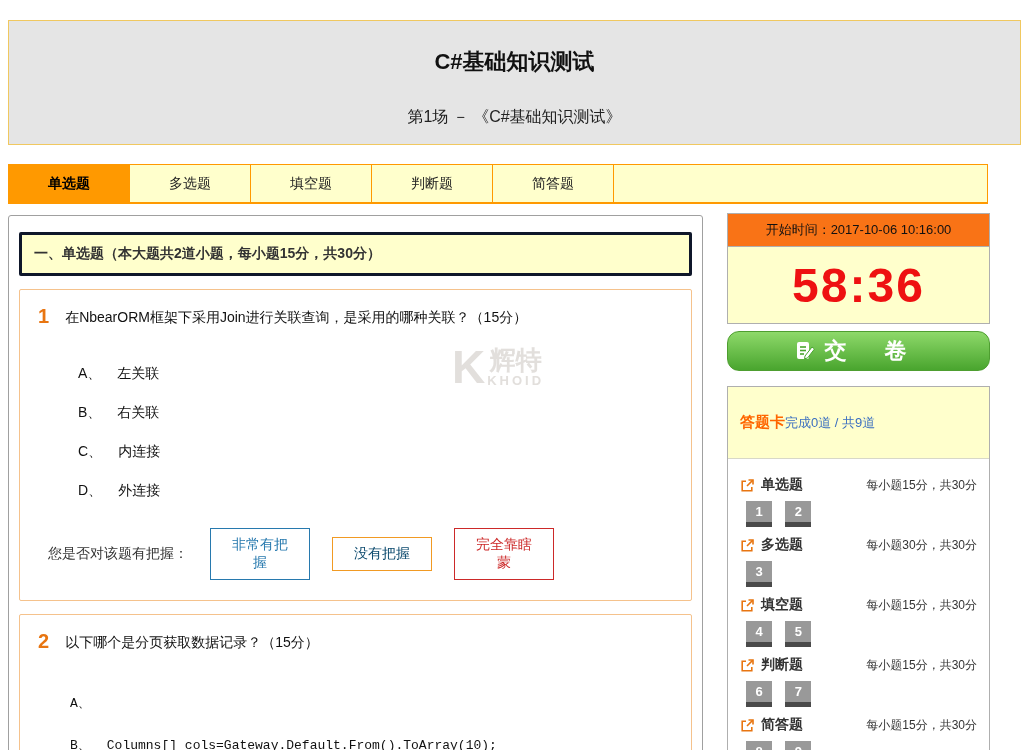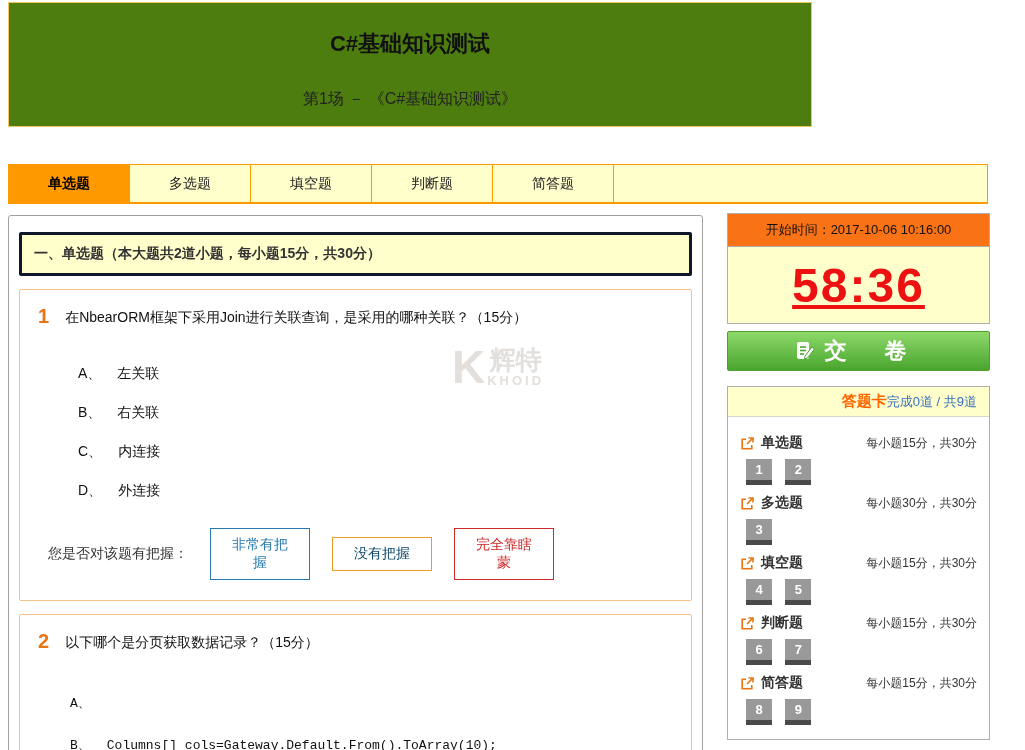--- a/index.html
+++ b/index.html
@@ -1,20 +1,20 @@
 <!DOCTYPE html>
 <html><head>
 <meta charset="utf-8">
 <style>
   * { margin:0; padding:0; box-sizing:border-box; }
   body { background:#fff; font-family:"Liberation Sans","DejaVu Sans",sans-serif; }
   .page { position:relative; width:1025px; height:750px; background:#fff; overflow:hidden; }
 
   
-  .exam-header { position:absolute; left:8px; top:2px; width:804px; border:1px solid #F0C860; background:#4d7c0f; }
+  .exam-header { position:absolute; left:8px; top:20px; width:1013px; border:1px solid #F0C860; background:#e5e5e5; }
   .exam-title { text-align:center; font-size:22px; font-weight:bold; color:#111; padding-top:26px; }
   .exam-subtitle { text-align:center; font-size:16px; color:#222; padding-top:30px; padding-bottom:16px; }
   .exam-banner { background:#FFCC99; border-top:1px solid #FFAA00; text-align:center; font-size:13px; color:#5A3000; padding:6px 0 7px 0; }
 
   
   .tabbar { position:absolute; left:8px; top:164px; width:980px; height:40px; background:#FFFFCC; border:1px solid #FF9900; border-bottom:2px solid #FF9900; display:flex; }
   .tab { width:121px; height:100%; display:flex; align-items:center; justify-content:center; font-size:14px; color:#222; border-right:1px solid #FF9900; cursor:pointer; }
   .tab.active { background:#FF9900; color:#000; font-weight:bold; }
 
   
@@ -40,26 +40,26 @@
   .watermark { position:absolute; left:452px; top:344px; display:flex; align-items:center; color:#E2DFDC; user-select:none; }
   .wm-logo { font-size:46px; font-weight:bold; line-height:46px; margin-right:4px; letter-spacing:-2px; }
   .wm-text { display:flex; flex-direction:column; align-items:center; }
   .wm-cn { font-size:26px; font-weight:bold; line-height:26px; }
   .wm-en { font-size:13px; font-weight:bold; letter-spacing:3px; line-height:15px; }
 
   
   .sidebar { position:absolute; left:727px; top:213px; width:263px; }
   .start-box { border:1px solid #AFAFAF; background:#f97316; text-align:center; font-size:13px; color:#111; padding:7px 0; }
   .timer-box { border:1px solid #AFAFAF; border-top:none; background:#FFFFCC; text-align:center; height:77px; display:flex; align-items:center; justify-content:center; }
-  .timer { color:#EE1111; font-size:48px; font-weight:bold; letter-spacing:2px;text-decoration:underline; }
-  .submit-btn { margin-top:7px; width:100%; height:40px; border:1px solid #4E9E30; background:linear-gradient(#8ED96A,#49A52E); color:#fff; font-size:22px; font-weight:bold; letter-spacing:16px; display:flex; align-items:center; justify-content:center; cursor:pointer; border-radius:2px; }
+  .timer { color:#EE1111; font-size:48px; font-weight:bold; letter-spacing:2px; }
+  .submit-btn { margin-top:7px; width:100%; height:40px; border:1px solid #4E9E30; background:linear-gradient(#8ED96A,#49A52E); color:#fff; font-size:22px; font-weight:bold; letter-spacing:16px; display:flex; align-items:center; justify-content:center; cursor:pointer; border-radius:12px; }
   .submit-btn svg { margin-right:8px; }
 
   .card-box { margin-top:15px; border:1px solid #AFAFAF; background:#fff; }
-  .card-head { background:#FFFFCC; border-bottom:1px solid #D8D8C8; display:flex; justify-content:flex-end; align-items:center; padding:5px 12px; }
+  .card-head { background:#FFFFCC; border-bottom:1px solid #D8D8C8; display:flex; justify-content:flex-start; align-items:center; padding:26px 12px; }
   .card-title { color:#FF6600; font-size:15px; font-weight:bold; }
   .card-progress { color:#3A6EC0; font-size:13px; }
   .card-body { padding:8px 12px 10px 12px; }
   .card-row { display:flex; justify-content:space-between; align-items:center; margin-top:9px; cursor:pointer; }
   .card-label { display:flex; align-items:center; font-size:14px; font-weight:bold; color:#333; }
   .card-label svg { margin-right:6px; }
   .card-score { font-size:12px; color:#333; }
   .chip-row { margin-top:7px; margin-bottom:4px;padding-left:6px; }
   .chip { display:inline-block; width:26px; height:26px; background:#999999; border-bottom:5px solid #4A4A4A; color:#fff; font-size:13px; font-weight:bold; text-align:center; line-height:21px; margin-right:9px; cursor:pointer; }
 </style>

